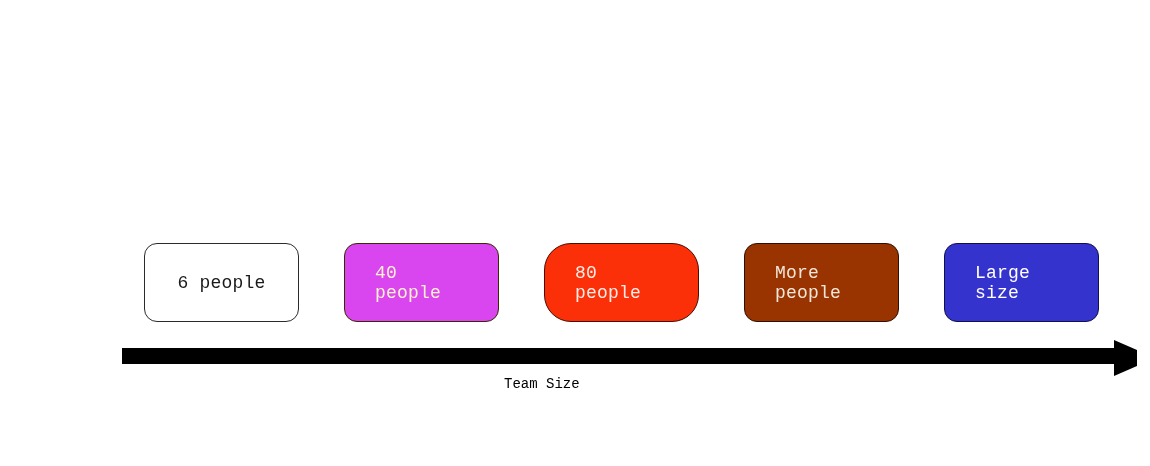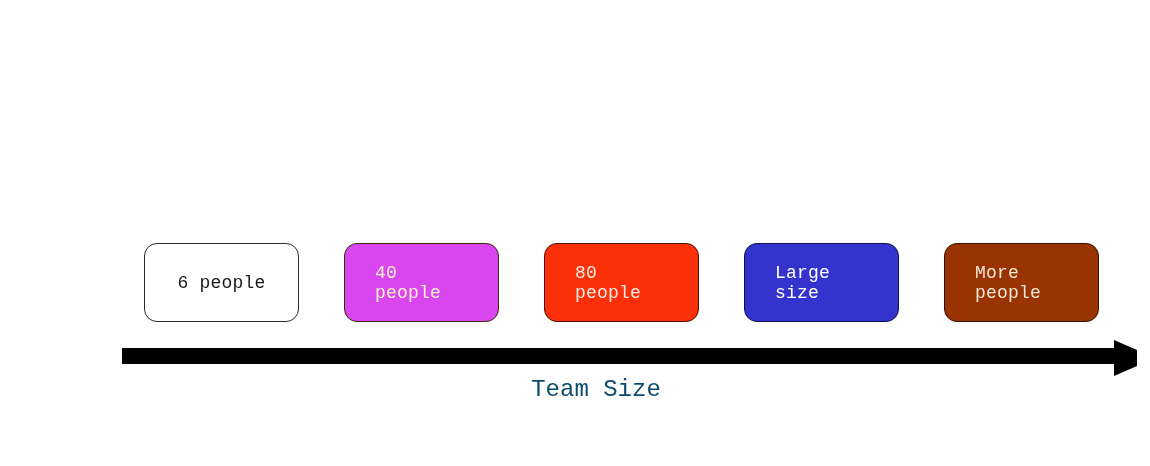--- a/index.html
+++ b/index.html
@@ -51,45 +51,44 @@
     border-top: 10px solid transparent;
     border-bottom: 10px solid transparent;
     border-left: 23px solid #000000;
   }
 
   .axis-label {
     position: absolute;
     left: 432px;
     top: 304px;
     width: 200px;
-    text-align: center;
-    font-size: 24px;
-    color: #0c4a6e;
+    font-size: 14px;
+    color: #000000;
   }
 </style>
 </head>
 <body>
 
 <div class="canvas">
 
   <div class="boxes-row">
     <div class="box" style="background: rgb(255, 255, 255); border-color: rgb(43, 43, 43); color: rgb(26, 26, 26);">
       <span>6 people</span>
     </div>
     <div class="box" style="background: #d946ef; border-color: rgb(58, 42, 0); color: rgb(253, 242, 206);">
       <span>40 people</span>
     </div>
-    <div class="box" style="background: rgb(251, 47, 8); border-color: rgb(74, 14, 0); color: rgb(253, 237, 230);">
+    <div class="box" style="background: rgb(251, 47, 8); border-color: rgb(74, 14, 0); color: rgb(253, 237, 230); border-radius: 27px;">
       <span>80 people</span>
+    </div>
+    <div class="box" style="background: rgb(153, 51, 0); border-color: rgb(46, 16, 0); color: rgb(243, 231, 217);">
+      <span>More people</span>
     </div>
     <div class="box" style="background: rgb(53, 51, 205); border-color: rgb(16, 16, 74); color: rgb(255, 255, 255);">
       <span>Large size</span>
-    </div>
-    <div class="box" style="background: rgb(153, 51, 0); border-color: rgb(46, 16, 0); color: rgb(243, 231, 217);">
-      <span>More people</span>
     </div>
   </div>
 
   <div class="arrow-line" style="background: rgb(0, 0, 0);"></div>
   <div class="arrow-head" style="border-left-color: rgb(0, 0, 0);"></div>
 
   <div class="axis-label">Team Size</div>
 
 </div>
 

